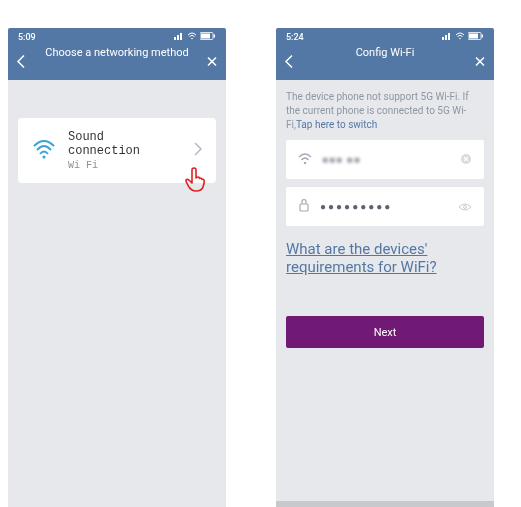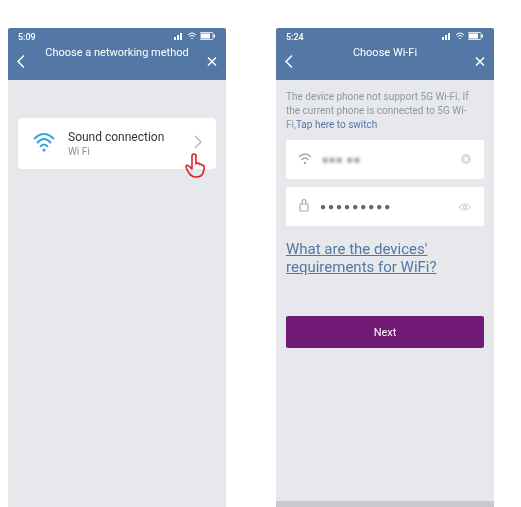--- a/index.html
+++ b/index.html
@@ -69,21 +69,21 @@
     .card {
       background: #fff;
       border-radius: 4px;
       padding: 12px 14px;
       display: flex;
       align-items: center;
       gap: 12px;
       margin-top: 28px;
       position: relative;
     }
-    .card-text { flex: 1; }
+    .card-text { flex: 1; font-family: Liberation Mono, monospace; }
     .card-title {
       font-size: 12px;
       color: #333;
     }
     .card-sub {
       font-size: 10px;
       color: #8a8f99;
       margin-top: 2px;
     }
     .pointer {
@@ -261,21 +261,21 @@
           </svg>
       </span>
     </div>
   </div>
   <div class="nav-bar">
     <span class="nav-back">
       <svg width="9" height="14" viewBox="0 0 9 14">
           <path d="M8 1 L2 7 L8 13" stroke="#fff" stroke-width="1.5" fill="none"></path>
         </svg>
     </span>
-    <span>Choose Wi-Fi</span>
+    <span>Config Wi-Fi</span>
     <span class="nav-close">
       <svg width="12" height="12" viewBox="0 0 12 12">
           <path d="M2 2 L10 10 M10 2 L2 10" stroke="#fff" stroke-width="1.5"></path>
         </svg>
     </span>
   </div>
   <div class="content">
     <div class="info-text">
       <span>The device phone not support 5G Wi-Fi. If the current phone is connected to 5G Wi-Fi,</span><span class="info-link">Tap here to switch</span>
     </div>

